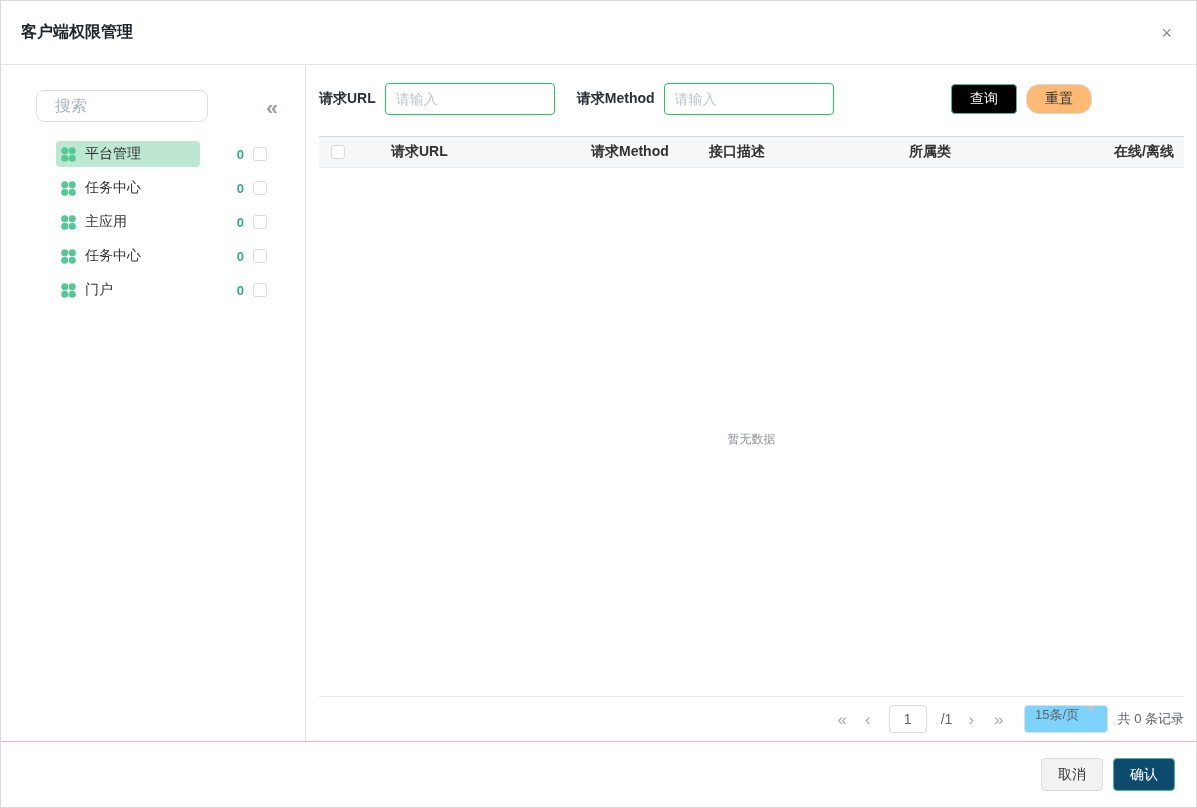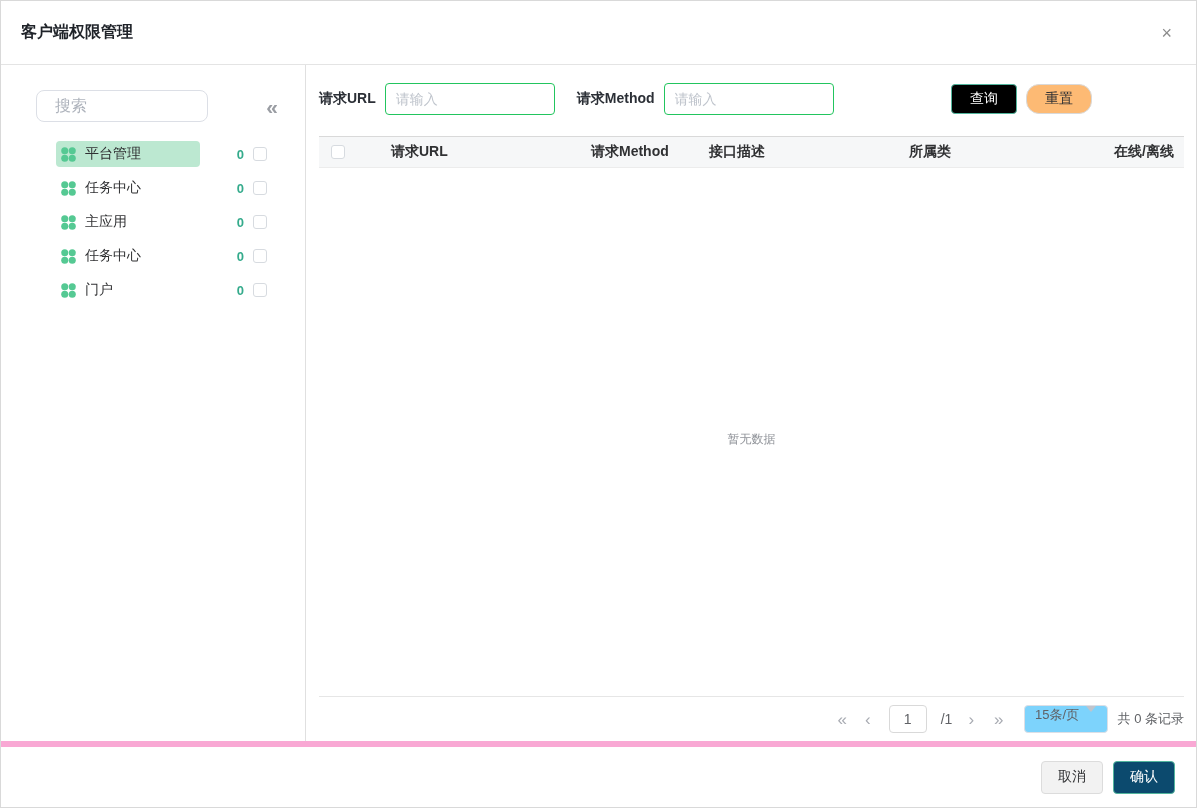--- a/index.html
+++ b/index.html
@@ -58,21 +58,21 @@
   .pager { height:44px; flex:0 0 44px; display:flex; align-items:center; justify-content:flex-end; gap:0; color:#a8abb2; }
   .pg-arrow { font-size:17px; color:#a8abb2; padding:0 10px; cursor:pointer; line-height:1; }
   .pg-arrow.dbl { letter-spacing:-2px; }
   .pg-current { width:38px; height:28px; border:1px solid #d9d9d9; border-radius:4px; display:flex; align-items:center; justify-content:center; font-size:14px; color:#606266; margin:0 8px; cursor:pointer; background:#fff; }
   .pg-total-pages { font-size:14px; color:#606266; margin:0 6px; }
   .pg-size { width:84px; height:28px; border:1px solid #dcdfe6; border-radius:4px; display:flex; justify-content:center; gap:7px; font-size:13px; color:#606266; margin:0 10px 0 12px; cursor:pointer; background:#7dd3fc; }
   .caret { width:0; height:0; border-left:5px solid transparent; border-right:5px solid transparent; border-top:6px solid #c0c4cc; }
   .pg-records { font-size:13px; color:#606266; white-space:nowrap; }
 
   
-  .ftr { height:66px; flex:0 0 66px; border-top:6px solid #f9a8d4; display:flex; align-items:center; justify-content:flex-end; padding-right:21px; gap:10px; }
+  .ftr { height:66px; flex:0 0 66px; border-top:1px solid #f9a8d4; display:flex; align-items:center; justify-content:flex-end; padding-right:21px; gap:10px; }
   .btn-lg { height:33px; padding:0 16px; border-radius:4px; font-size:14px; cursor:pointer; }
   .btn-cancel { background:#f2f2f2; border:1px solid #dcdcdc; color:#303133; }
   .btn-confirm { background:#0c4a6e; border:1px solid #52b59d; color:#fff; }
 </style>
 </head>
 <body>
 
 <div class="modal">
 
   <div class="hdr">

